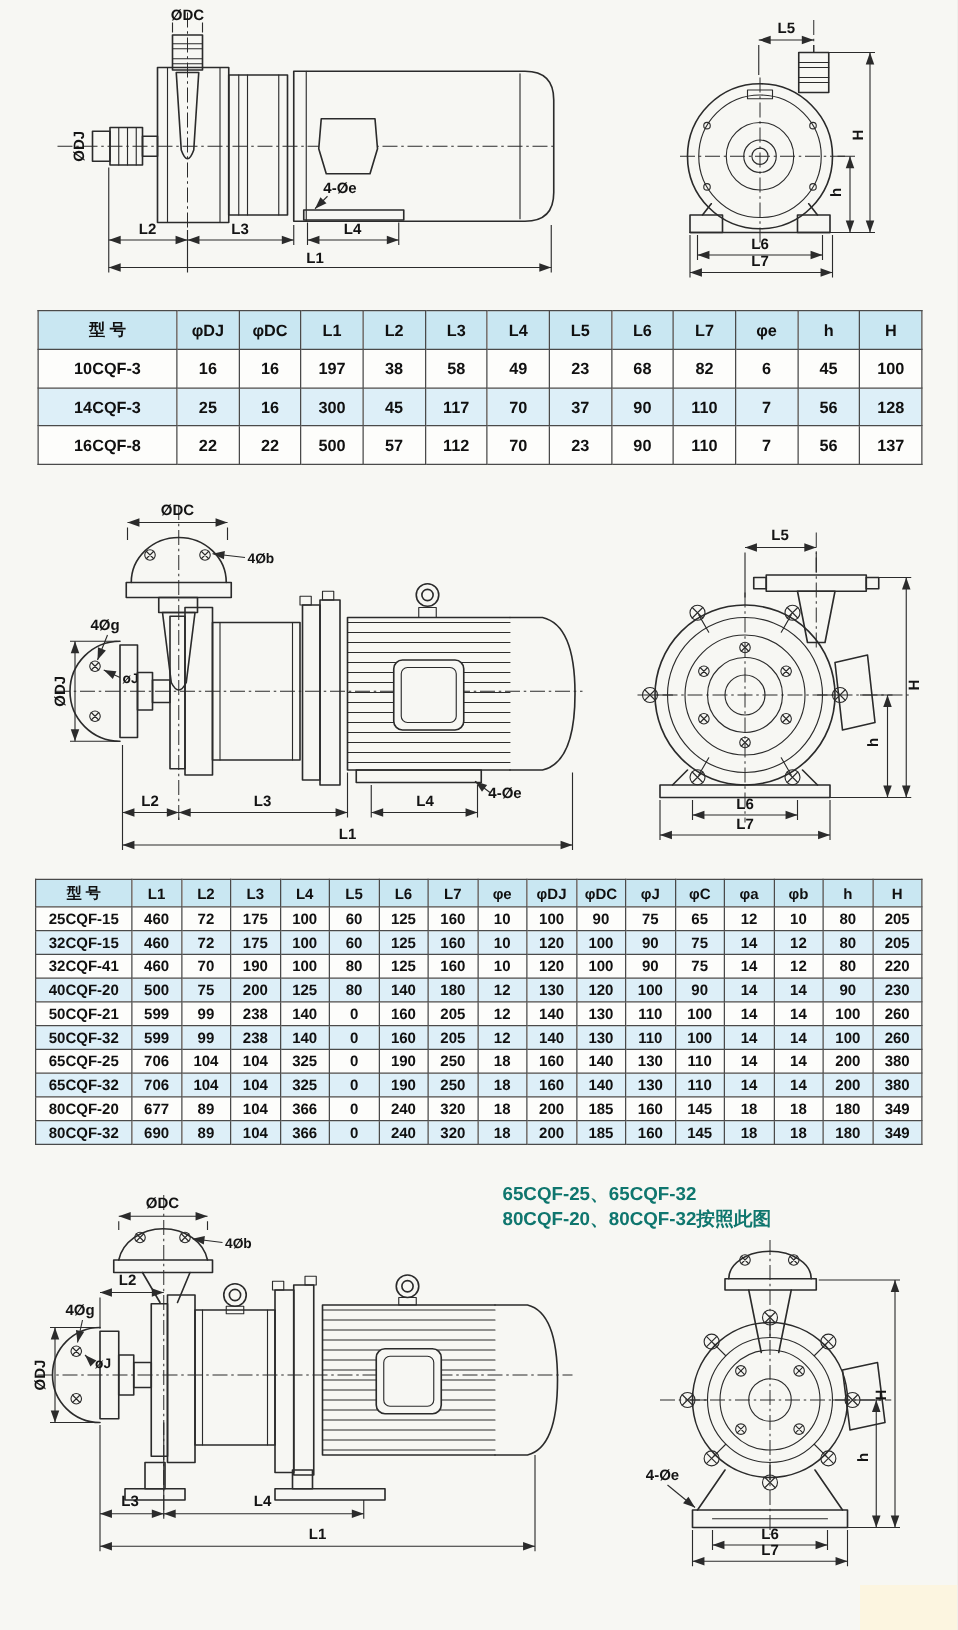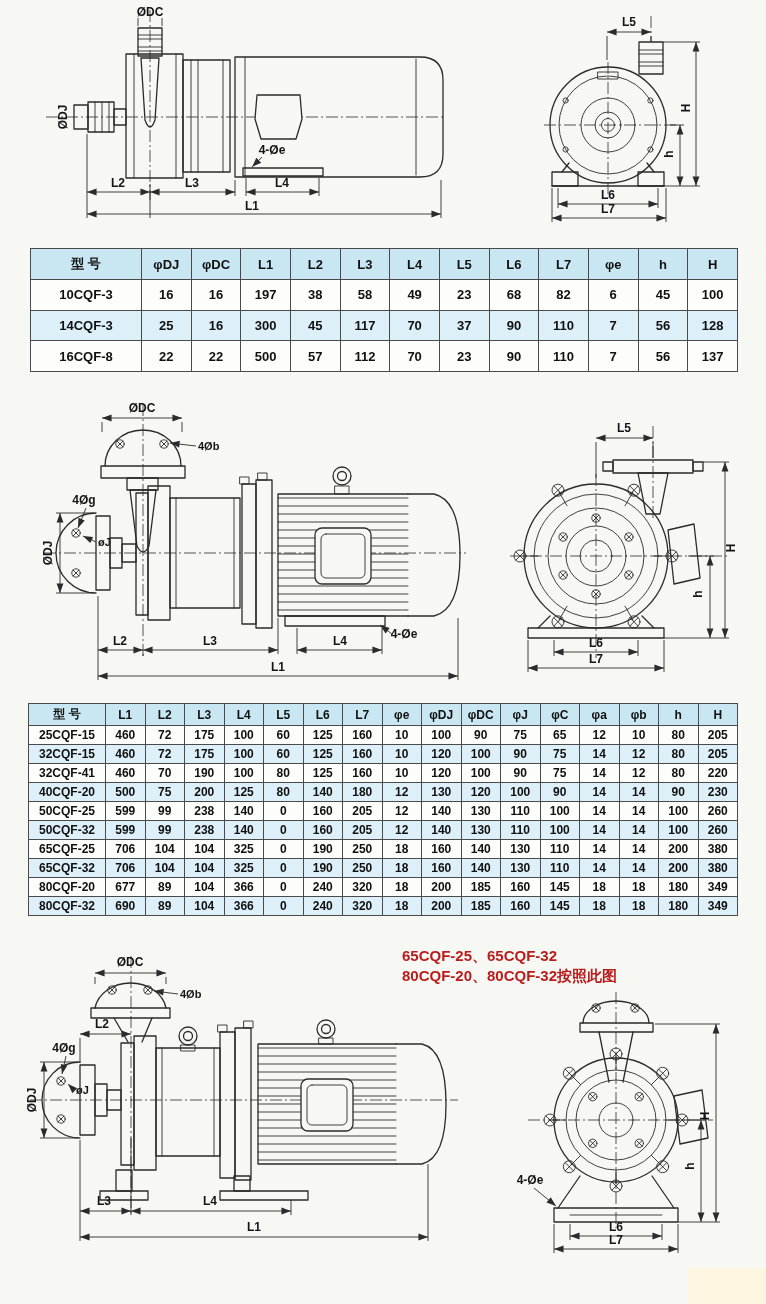--- a/index.html
+++ b/index.html
@@ -19,21 +19,21 @@
   .dimtable th{background:#c9e7f2;}
   .dimtable tbody tr:nth-child(even) td{background:#ddeff8;}
   #table1{left:30px;top:248px;width:708px;height:124px;font-size:13px;}
   #table1 th{height:30px;}
   #table1 th:first-child{width:110px;}
   #table2{left:28px;top:703px;width:710px;height:206px;font-size:12px;}
   #table2 th{height:21px;}
   #table2 th:first-child{width:76px;}
   #table2 td{height:18px;}
   .note{position:absolute;left:402px;top:946px;font:bold 15px "Liberation Sans",sans-serif;
-        color:#b91c1c;line-height:20px;}
+        color:#0f766e;line-height:20px;}
   .corner-patch{position:absolute;left:688px;top:1268px;width:78px;height:36px;background:#fcf5e0;}
 </style>
 </head>
 <body>
 
 <div class="page">
 
   <svg width="0" height="0" style="position:absolute">
     <defs>
       <marker id="arw" viewBox="0 0 10 8" markerWidth="11" markerHeight="9" refX="9.3" refY="4" orient="auto-start-reverse" markerUnits="userSpaceOnUse">
@@ -399,21 +399,21 @@
           <td>130</td>
           <td>120</td>
           <td>100</td>
           <td>90</td>
           <td>14</td>
           <td>14</td>
           <td>90</td>
           <td>230</td>
         </tr>
         <tr>
-          <td>50CQF-25</td>
+          <td>50CQF-21</td>
           <td>599</td>
           <td>99</td>
           <td>238</td>
           <td>140</td>
           <td>0</td>
           <td>160</td>
           <td>205</td>
           <td>12</td>
           <td>140</td>
           <td>130</td>

